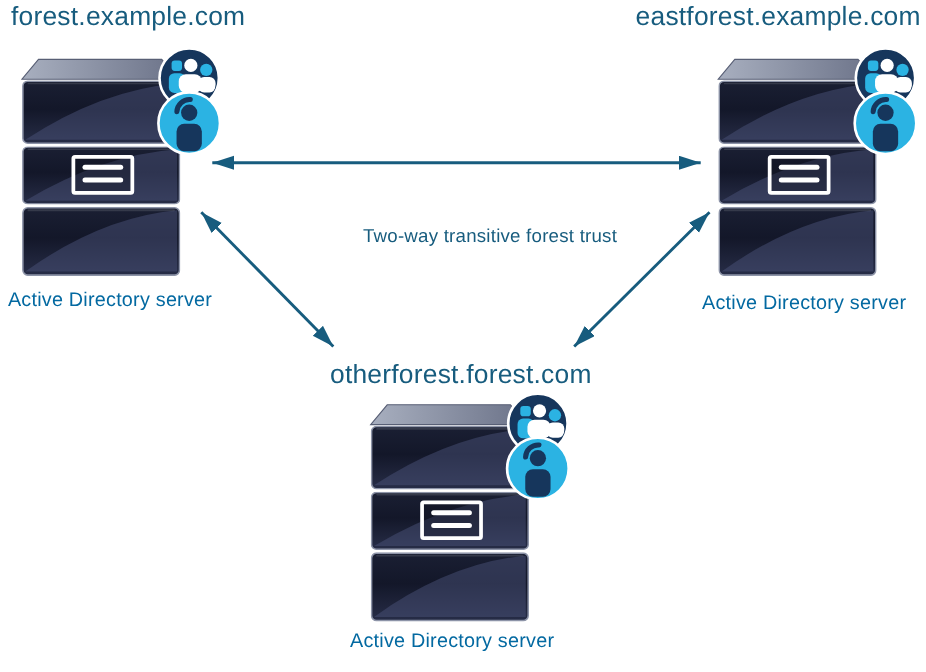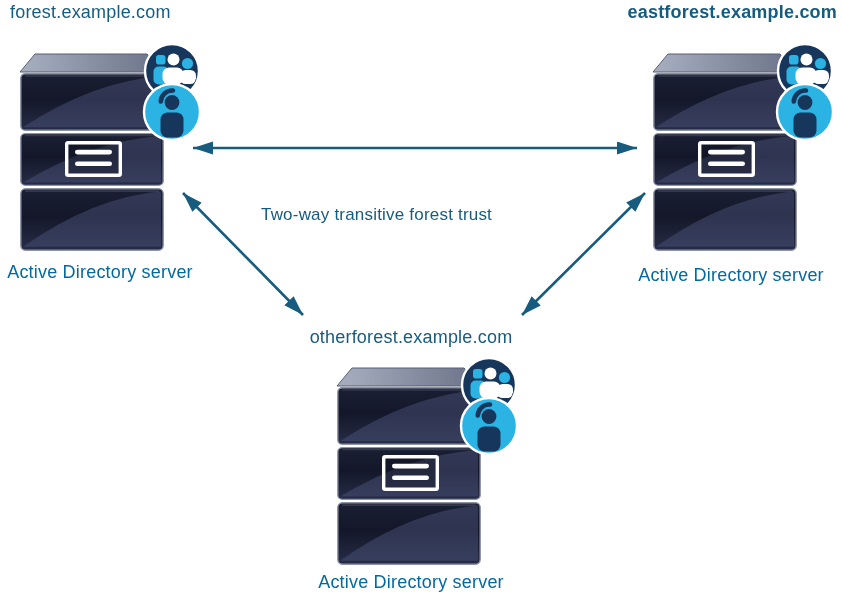--- a/index.html
+++ b/index.html
@@ -3,43 +3,43 @@
 <meta charset="utf-8">
 <style>
   * { margin:0; padding:0; box-sizing:border-box; }
   body { background:#ffffff; font-family:"Liberation Sans", sans-serif; }
   .canvas {
     position:relative; width:842px; height:611px; background:#ffffff; overflow:hidden;
   }
   .node { position:absolute; }
   .domain-label {
     position:absolute; white-space:nowrap;
-    font-size:18px; letter-spacing:0.2px; color:#175C7E;
+    font-size:24px; letter-spacing:0.2px; color:#175C7E;
   }
   .caption {
     position:absolute; text-align:center; white-space:nowrap;
     font-size:18px; letter-spacing:0.2px; color:#0369a1;
   }
   .server-svg { position:absolute; display:block; }
   .arrow-layer { position:absolute; left:0; top:0; z-index:1; }
   .node { z-index:2; }
   .trust-label {
-    position:absolute; left:261px; top:205px; width:300px; text-align:left;
+    position:absolute; left:261px; top:205px; width:300px; text-align:right;
     font-size:17px; letter-spacing:0.2px; color:#175C7E; z-index:3; white-space:nowrap;
   }
   .arrow line { stroke:#175C7E; stroke-width:2.6px; }
   .hidden-defs { position:absolute; width:0; height:0; }
   
   .n1 { left:0; top:0; width:212px; height:292px; }
   .n1 .domain-label { left:10px; top:2px; }
   .n1 .server-svg { left:10px; top:43px; }
   .n1 .caption { left:0; top:262px; width:200px; }
   
   .n2 { left:630px; top:0; width:212px; height:292px; }
-  .n2 .domain-label { right:5px; top:2px;font-weight:bold; }
+  .n2 .domain-label { right:5px; top:2px; }
   .n2 .server-svg { left:13px; top:43px; }
   .n2 .caption { left:1px; top:265px; width:200px; }
   
   .n3 { left:300px; top:325px; width:222px; height:286px; }
   .n3 .domain-label { left:0; top:2px; width:222px; text-align:center; }
   .n3 .server-svg { left:27px; top:32px; }
   .n3 .caption { left:6px; top:247px; width:210px; }
 </style>
 </head>
 <body>
@@ -123,21 +123,21 @@
     <svg class="server-svg" width="192" height="212" viewBox="0 0 192 212">
       <use href="#sym-server"></use>
       <g>
           <use href="#sym-badge" x="129" y="-2" width="66" height="100"></use>
         </g>
     </svg>
     <div class="caption">Active Directory server</div>
   </div>
 
   <div class="node n3">
-    <div class="domain-label">otherforest.example.com</div>
+    <div class="domain-label">otherforest.forest.com</div>
     <svg class="server-svg" width="192" height="212" viewBox="0 0 192 212">
       <use href="#sym-server"></use>
       <g>
           <use href="#sym-badge" x="129" y="-2" width="66" height="100"></use>
         </g>
     </svg>
     <div class="caption">Active Directory server</div>
   </div>
 
 </div>

